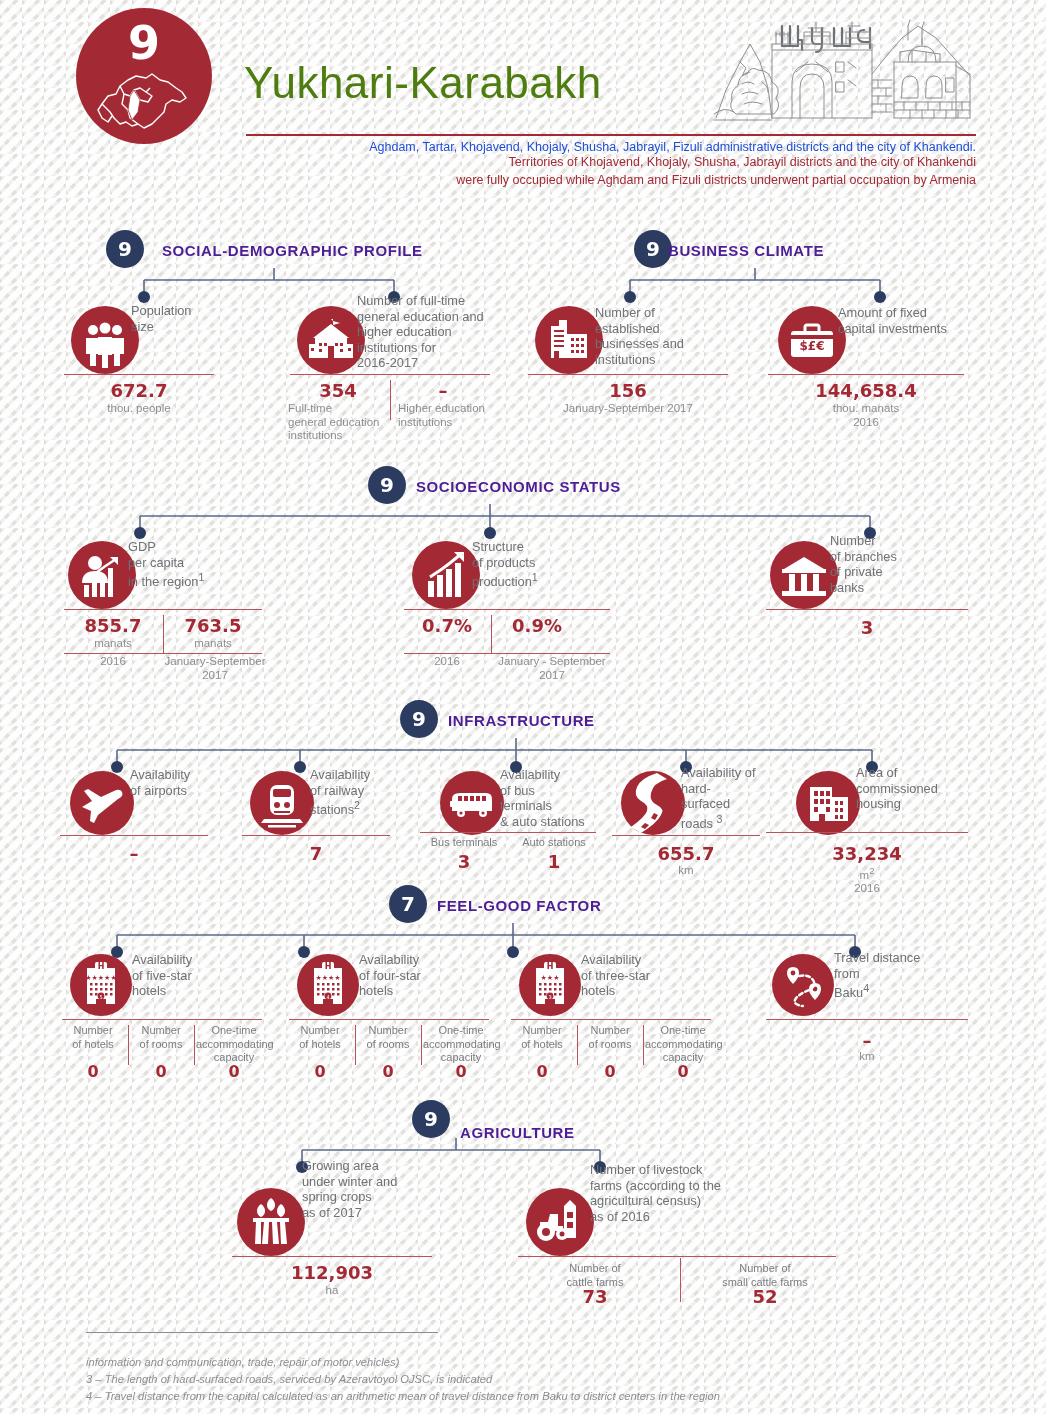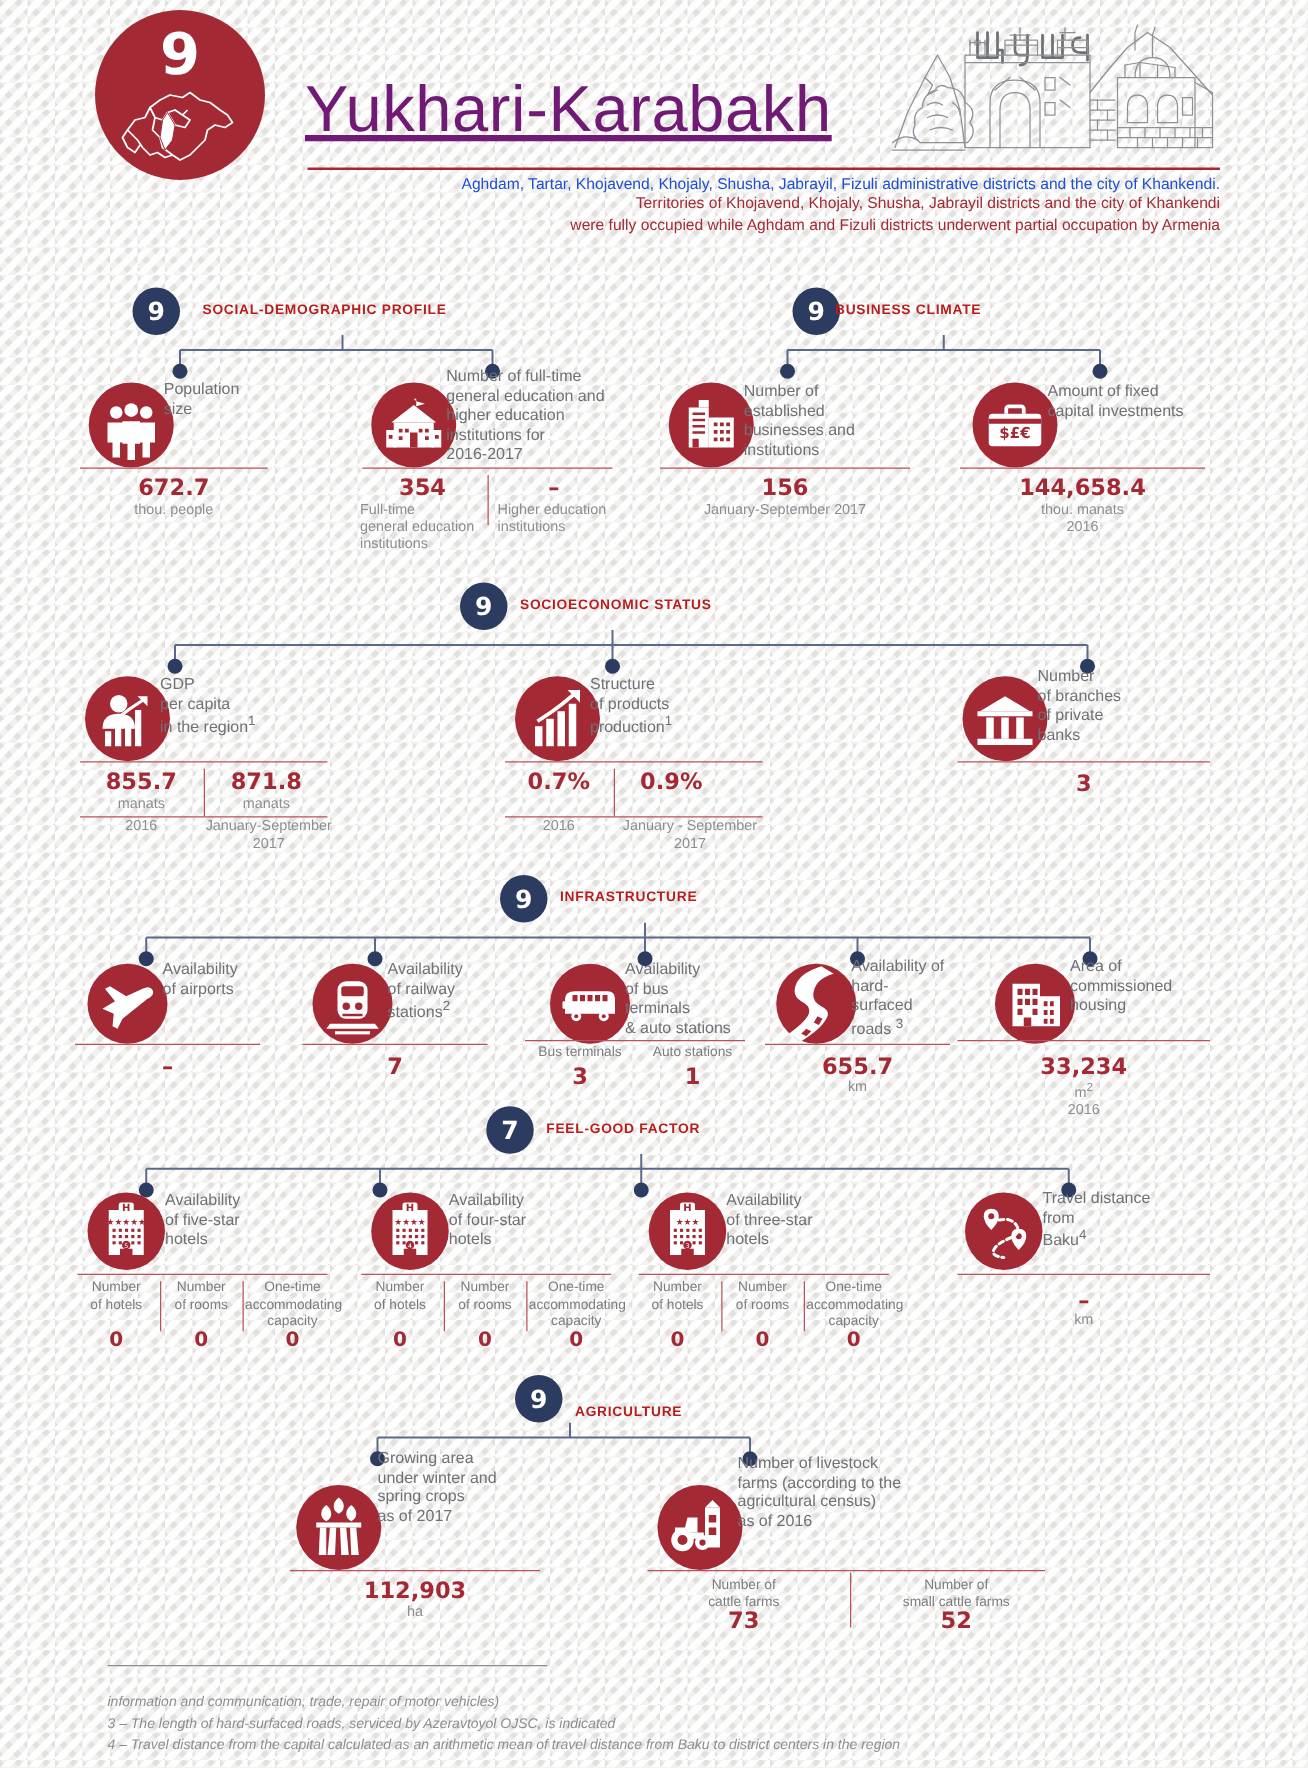--- a/index.html
+++ b/index.html
@@ -23,40 +23,39 @@
     position:absolute;left:76px;top:8px;width:136px;height:136px;border-radius:50%;
     background:#A32A35;
   }
   .badge-big .num{
     position:absolute;left:0;right:0;top:12px;text-align:center;
     font-size:46px;font-weight:bold;color:#fff;font-family:"DejaVu Sans", sans-serif;line-height:1;
   }
   .badge-big .mapwrap{position:absolute;left:18px;top:58px;width:100px;height:70px;}
   .title{
     position:absolute;left:244px;top:58px;
-    font-size:52px;color:#701a75;letter-spacing:.5px;font-weight:400;
+    font-size:44px;color:#4d7c0f;letter-spacing:.5px;font-weight:400;
     font-family:"Liberation Sans", sans-serif;
-    text-decoration:underline;
   }
   .title-rule{position:absolute;left:246px;top:134px;width:730px;height:2px;background:#A32A35;}
   .sub1{position:absolute;left:246px;top:140px;width:730px;text-align:right;font-size:12.5px;color:#1d4ed8;line-height:15px;}
   .sub2{position:absolute;left:246px;top:155px;width:730px;text-align:right;font-size:12.5px;color:#A32A35;line-height:15px;}
   .sub3{position:absolute;left:246px;top:173px;width:730px;text-align:right;font-size:12.5px;color:#A32A35;line-height:15px;}
   .emblem{position:absolute;left:712px;top:6px;width:268px;height:128px;}
 
   
   .sec-badge{
     position:absolute;width:38px;height:38px;border-radius:50%;background:#2C3C60;
   }
   .sec-badge span{
     display:block;text-align:center;line-height:38px;color:#fff;font-size:20px;font-weight:bold;
     font-family:"DejaVu Sans", sans-serif;
   }
   .sec-title{
-    position:absolute;font-size:11px;font-weight:bold;color:#b91c1c;letter-spacing:.6px;white-space:nowrap;
+    position:absolute;font-size:15px;font-weight:bold;color:#4c1d95;letter-spacing:.6px;white-space:nowrap;
   }
 
   
   .conn{position:absolute;left:0;top:0;pointer-events:none;}
 
   
   .item{position:absolute;}
   .icon-circle{
     position:absolute;border-radius:50%;background:#A32A35;
   }
@@ -315,21 +314,21 @@
           <path d="M16 40 L28 32 L36 26 L48 18" stroke="#fff" stroke-width="2.5" fill="none"></path>
           <path d="M42 16 L50 16 L50 24 Z"></path>
         </g>
       </svg>
     </div>
     <div class="lbl" style="left:128px;top:539px;width:140px;">GDP<br>per capita<br>in the region<sup>1</sup></div>
     <div class="rule" style="left:64px;top:609px;width:198px;"></div>
     <div class="vdiv" style="left:163px;top:615px;height:38px;"></div>
     <div class="val" style="left:64px;top:615px;width:98px;">855.7</div>
     <div class="cap" style="left:64px;top:637px;width:98px;">manats</div>
-    <div class="val" style="left:164px;top:615px;width:98px;">871.8</div>
+    <div class="val" style="left:164px;top:615px;width:98px;">763.5</div>
     <div class="cap" style="left:164px;top:637px;width:98px;">manats</div>
     <div class="rule" style="left:64px;top:653px;width:198px;"></div>
     <div class="cap" style="left:64px;top:655px;width:98px;">2016</div>
     <div class="cap" style="left:160px;top:655px;width:110px;">January-September<br>2017</div>
   </div>
 
   <div class="item">
     <div class="icon-circle" style="left:412px;top:541px;width:68px;height:68px;">
       <svg viewBox="0 0 68 68" width="68" height="68">
         <g fill="#fff">

